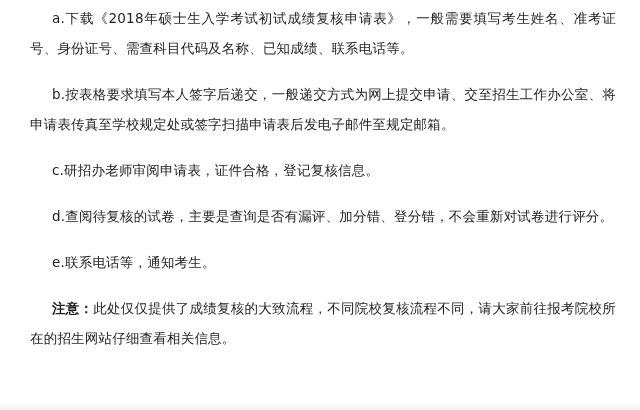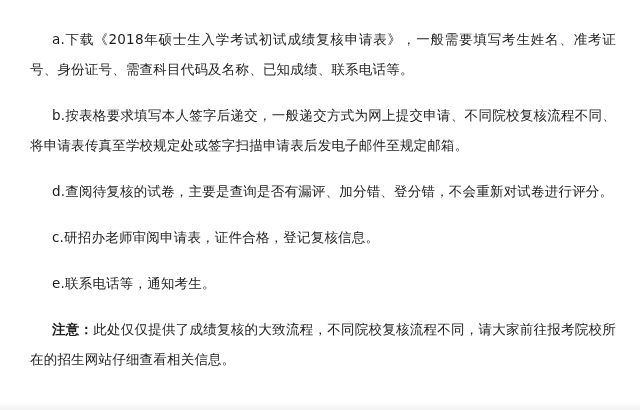--- a/index.html
+++ b/index.html
@@ -13,21 +13,21 @@
     font-family: "DejaVu Sans", "Liberation Sans", sans-serif;
     color: #1a1a1a;
     overflow: hidden;
   }
   .page {
     position: relative;
     width: 640px;
     height: 410px;
     background: #ffffff;
     box-sizing: border-box;
-    padding: 24px 24px 0 30px;
+    padding: 3px 24px 0 30px;
   }
   .para {
     font-size: 13.5px;
     line-height: 30px;
     letter-spacing: 0.2px;
     text-align: justify;
     margin: 0 0 16px 0;
     text-indent: 22px;
     color: #1d1d1d;
   }
@@ -46,21 +46,21 @@
     background: linear-gradient(to bottom, rgba(255,255,255,0), rgba(240,240,240,0.9));
     pointer-events: none;
   }
 </style>
 </head>
 <body>
 
 <div class="page">
 
   <p class="para">a.下载《2018年硕士生入学考试初试成绩复核申请表》，一般需要填写考生姓名、准考证号、身份证号、需查科目代码及名称、已知成绩、联系电话等。</p>
-  <p class="para">b.按表格要求填写本人签字后递交，一般递交方式为网上提交申请、不同院校复核流程不同、将申请表传真至学校规定处或签字扫描申请表后发电子邮件至规定邮箱。</p>
+  <p class="para">b.按表格要求填写本人签字后递交，一般递交方式为网上提交申请、交至招生工作办公室、将申请表传真至学校规定处或签字扫描申请表后发电子邮件至规定邮箱。</p>
+  <p class="para">c.研招办老师审阅申请表，证件合格，登记复核信息。</p>
   <p class="para">d.查阅待复核的试卷，主要是查询是否有漏评、加分错、登分错，不会重新对试卷进行评分。</p>
-  <p class="para">c.研招办老师审阅申请表，证件合格，登记复核信息。</p>
   <p class="para">e.联系电话等，通知考生。</p>
 
   <p class="para note"><span class="note-label">注意：</span><span>此处仅仅提供了成绩复核的大致流程，不同院校复核流程不同，请大家前往报考院校所在的招生网站仔细查看相关信息。</span></p>
 
   <div class="bottom-fade"></div>
 </div>
 
 </body></html>

